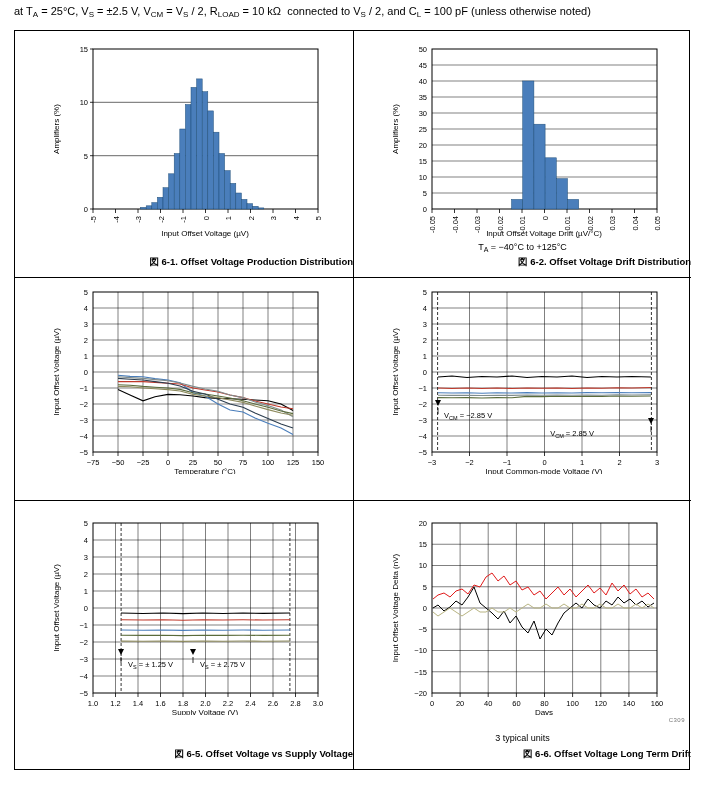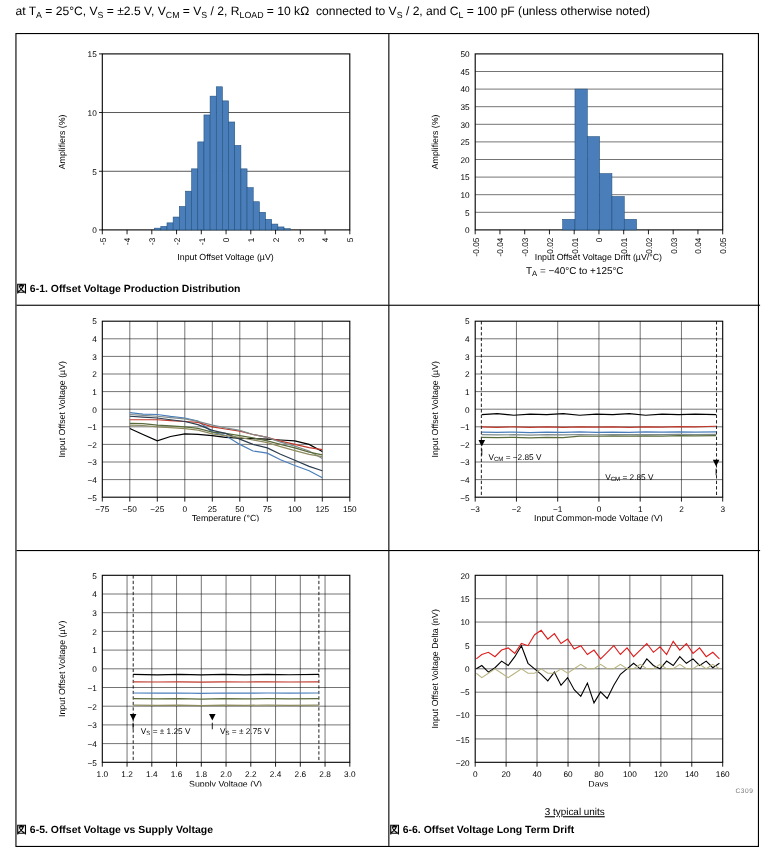--- a/index.html
+++ b/index.html
@@ -9,21 +9,21 @@
   .cond .sub{font-size:8px;vertical-align:-2px;}
   .grid{position:absolute;left:14px;top:30px;width:676px;height:740px;border:1px solid #000;box-sizing:border-box;}
   .cell{position:absolute;box-sizing:border-box;}
   .r1{top:0;height:246px;}
   .r2{top:246px;height:223px;}
   .r3{top:469px;height:269px;}
   .c1{left:0;width:338px;}
   .c2{left:338px;width:338px;}
   .vline{border-left:1px solid #000;}
   .hline{border-top:1px solid #000;}
-  .caption{position:absolute;bottom:8px;left:0;width:100%;text-align:left;font-size:9.5px;font-weight:bold;}
+  .caption{position:absolute;bottom:8px;left:0;width:100%;text-align:right;font-size:9.5px;font-weight:bold;}
   .subnote{position:absolute;left:0;width:100%;text-align:center;font-size:9px;}
   .plotwrap{position:absolute;}
   svg{display:block;}
   .axlabel{font-size:8px;font-family:"Liberation Sans",sans-serif;}
   .tick{font-size:7.5px;font-family:"Liberation Sans",sans-serif;}
   .ann{font-size:7.5px;font-family:"Liberation Sans",sans-serif;}
   .code{position:absolute;right:6px;bottom:46px;font-size:6px;color:#777;letter-spacing:.5px;}
 </style>
 </head>
 <body>
@@ -180,20 +180,21 @@
               <text transform="translate(243,177) rotate(-90)" text-anchor="end">0.03</text>
               <text transform="translate(265.5,177) rotate(-90)" text-anchor="end">0.04</text>
               <text transform="translate(288,177) rotate(-90)" text-anchor="end">0.05</text>
             </g>
             <text class="axlabel" x="172" y="197" text-anchor="middle" font-size="8">Input Offset Voltage Drift (µV/°C)</text>
             <text class="axlabel" transform="translate(26,90) rotate(-90)" text-anchor="middle" font-size="8">Amplifiers (%)</text>
           </g>
         </svg>
       </div>
       <div class="subnote" style="bottom:24px;">T<span style="font-size:7px;vertical-align:-2px;">A</span> = −40°C to +125°C</div>
+      <div class="caption">図 6-2. Offset Voltage Drift Distribution</div>
     </div>
 
     <div class="cell r2 c1 hline">
       <div class="plotwrap" style="left:18px;top:6px;">
         <svg width="300" height="190" viewBox="0 0 300 190">
           <g font-family="Liberation Sans, sans-serif">
             <rect x="60" y="8" width="225" height="160" fill="#fff" stroke="#000" stroke-width="1"></rect>
             <g stroke="#000" stroke-width="0.5">
               <line x1="60" y1="24" x2="285" y2="24"></line>
                 <line x1="60" y1="40" x2="285" y2="40"></line>
@@ -489,18 +490,18 @@
               <text x="228.8" y="191">120</text>
                 <text x="256.9" y="191">140</text>
                 <text x="285" y="191">160</text>
             </g>
             <text class="axlabel" x="172" y="200" text-anchor="middle" font-size="8">Days</text>
             <text class="axlabel" transform="translate(26,93) rotate(-90)" text-anchor="middle" font-size="8">Input Offset Voltage Delta (nV)</text>
           </g>
         </svg>
       </div>
       <div class="code">C309</div>
-      <div class="subnote" style="bottom:26px;text-decoration:underline;">3 typical units</div>
+      <div class="subnote" style="bottom:26px;">3 typical units</div>
       <div class="caption">図 6-6. Offset Voltage Long Term Drift</div>
     </div>
 
   </div>
 </div>
 
 </body></html>

